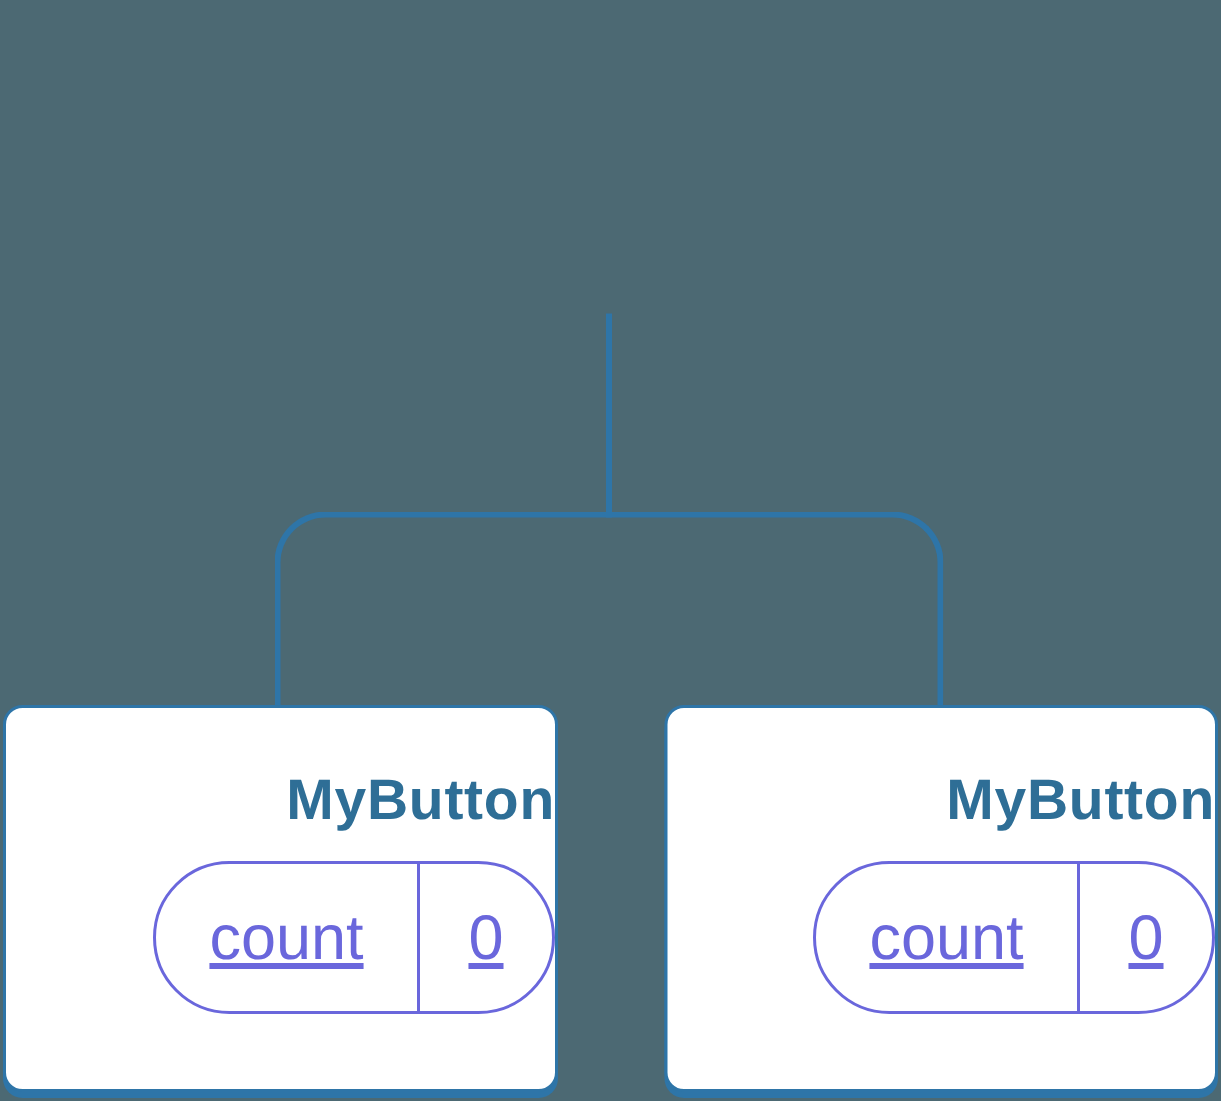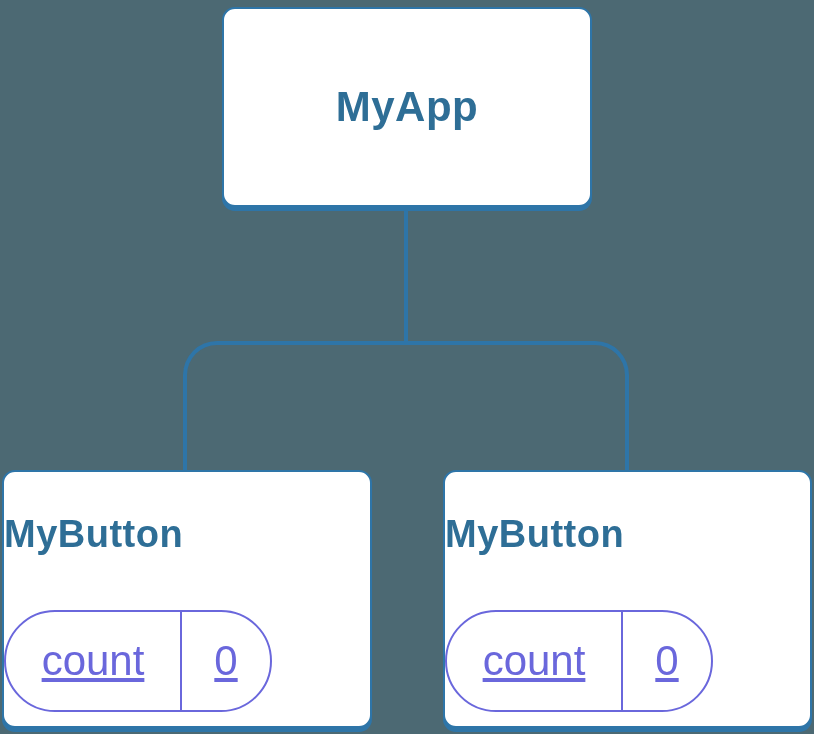--- a/index.html
+++ b/index.html
@@ -44,23 +44,23 @@
   }
   .fork{
     position:absolute;
     left:183px;top:341px;width:446px;height:131px;
     border:4px solid var(--connector);
     border-bottom:none;
     border-radius:34px 34px 0 0;
   }
   .node-button{
     top:470px;width:370px;height:258px;
-    display:flex;flex-direction:column;align-items:flex-start;
+    display:flex;flex-direction:column;align-items:flex-end;
     padding-top:40px;
-    gap:52px;
+    gap:16px;
   }
   .node-button-left{left:2px;}
   .node-button-right{left:443px;width:369px;}
   .pill{
     display:flex;align-items:stretch;
     width:268px;height:102px;
     background:var(--node-bg);
     border:2px solid var(--state-accent);
     border-radius:52px;
     color:var(--state-accent);
@@ -76,23 +76,20 @@
   .pill-value{
     width:88px;
     display:flex;align-items:center;justify-content:center;
   }
 </style>
 </head>
 <body>
 
 <div class="canvas">
 
-  <div class="node node-app">
-    <div class="node-title">MyApp</div>
-  </div>
 
   <div class="stem"></div>
   <div class="fork"></div>
 
   <div class="node node-button node-button-left">
     <div class="node-title">MyButton</div>
     <div class="pill">
       <span class="pill-label">count</span>
       <span class="pill-value">0</span>
     </div>

